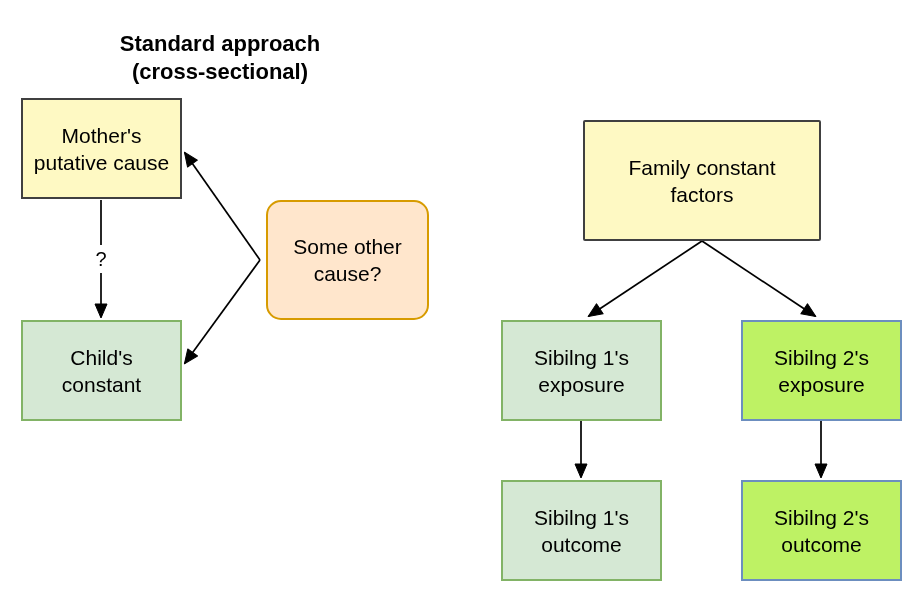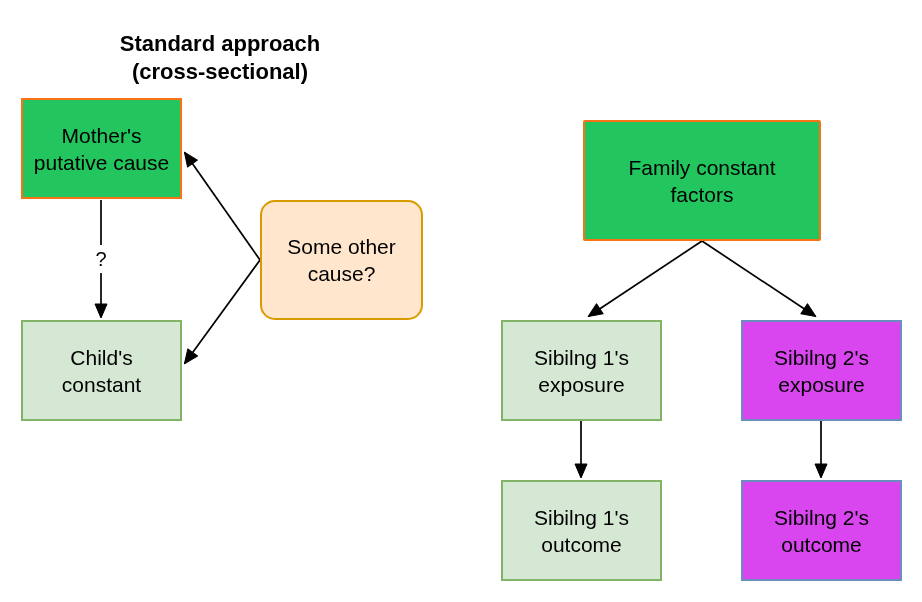--- a/index.html
+++ b/index.html
@@ -33,24 +33,24 @@
     position: absolute;
     box-sizing: border-box;
     display: flex;
     align-items: center;
     justify-content: center;
     text-align: center;
     white-space: pre-line;
     font-size: 21px;
     line-height: 27px;
   }
-  .node--red    { background: #22c55e; border: 2px solid #f97316; }
+  .node--red    { background: #fef9c3; border: 2px solid #404040; }
   .node--green  { background: #d5e8d4; border: 2px solid #82b366; }
-  .node--blue   { background: #d946ef; border: 2px solid #6c8ebf; }
-  .node--orange { background: #ffe6cc; border: 2px solid #d79b00; }
+  .node--blue   { background: #bef264; border: 2px solid #6c8ebf; }
+  .node--orange { background: #ffe6cc; border: 2px solid #d79b00; margin-left: 6px; }
   .node--rounded15 { border-radius: 15px; }
   .node--rounded18 { border-radius: 2px; }
 
   .node-mothers  { left: 21px;  top: 98px;  width: 161px; height: 101px; }
   .node-childs   { left: 21px;  top: 320px; width: 161px; height: 101px; }
   .node-other    { left: 260px; top: 200px; width: 163px; height: 120px; }
   .node-family   { left: 583px; top: 120px; width: 238px; height: 121px; }
   .node-s1exp    { left: 501px; top: 320px; width: 161px; height: 101px; }
   .node-s2exp    { left: 741px; top: 320px; width: 161px; height: 101px; }
   .node-s1out    { left: 501px; top: 480px; width: 161px; height: 101px; }

